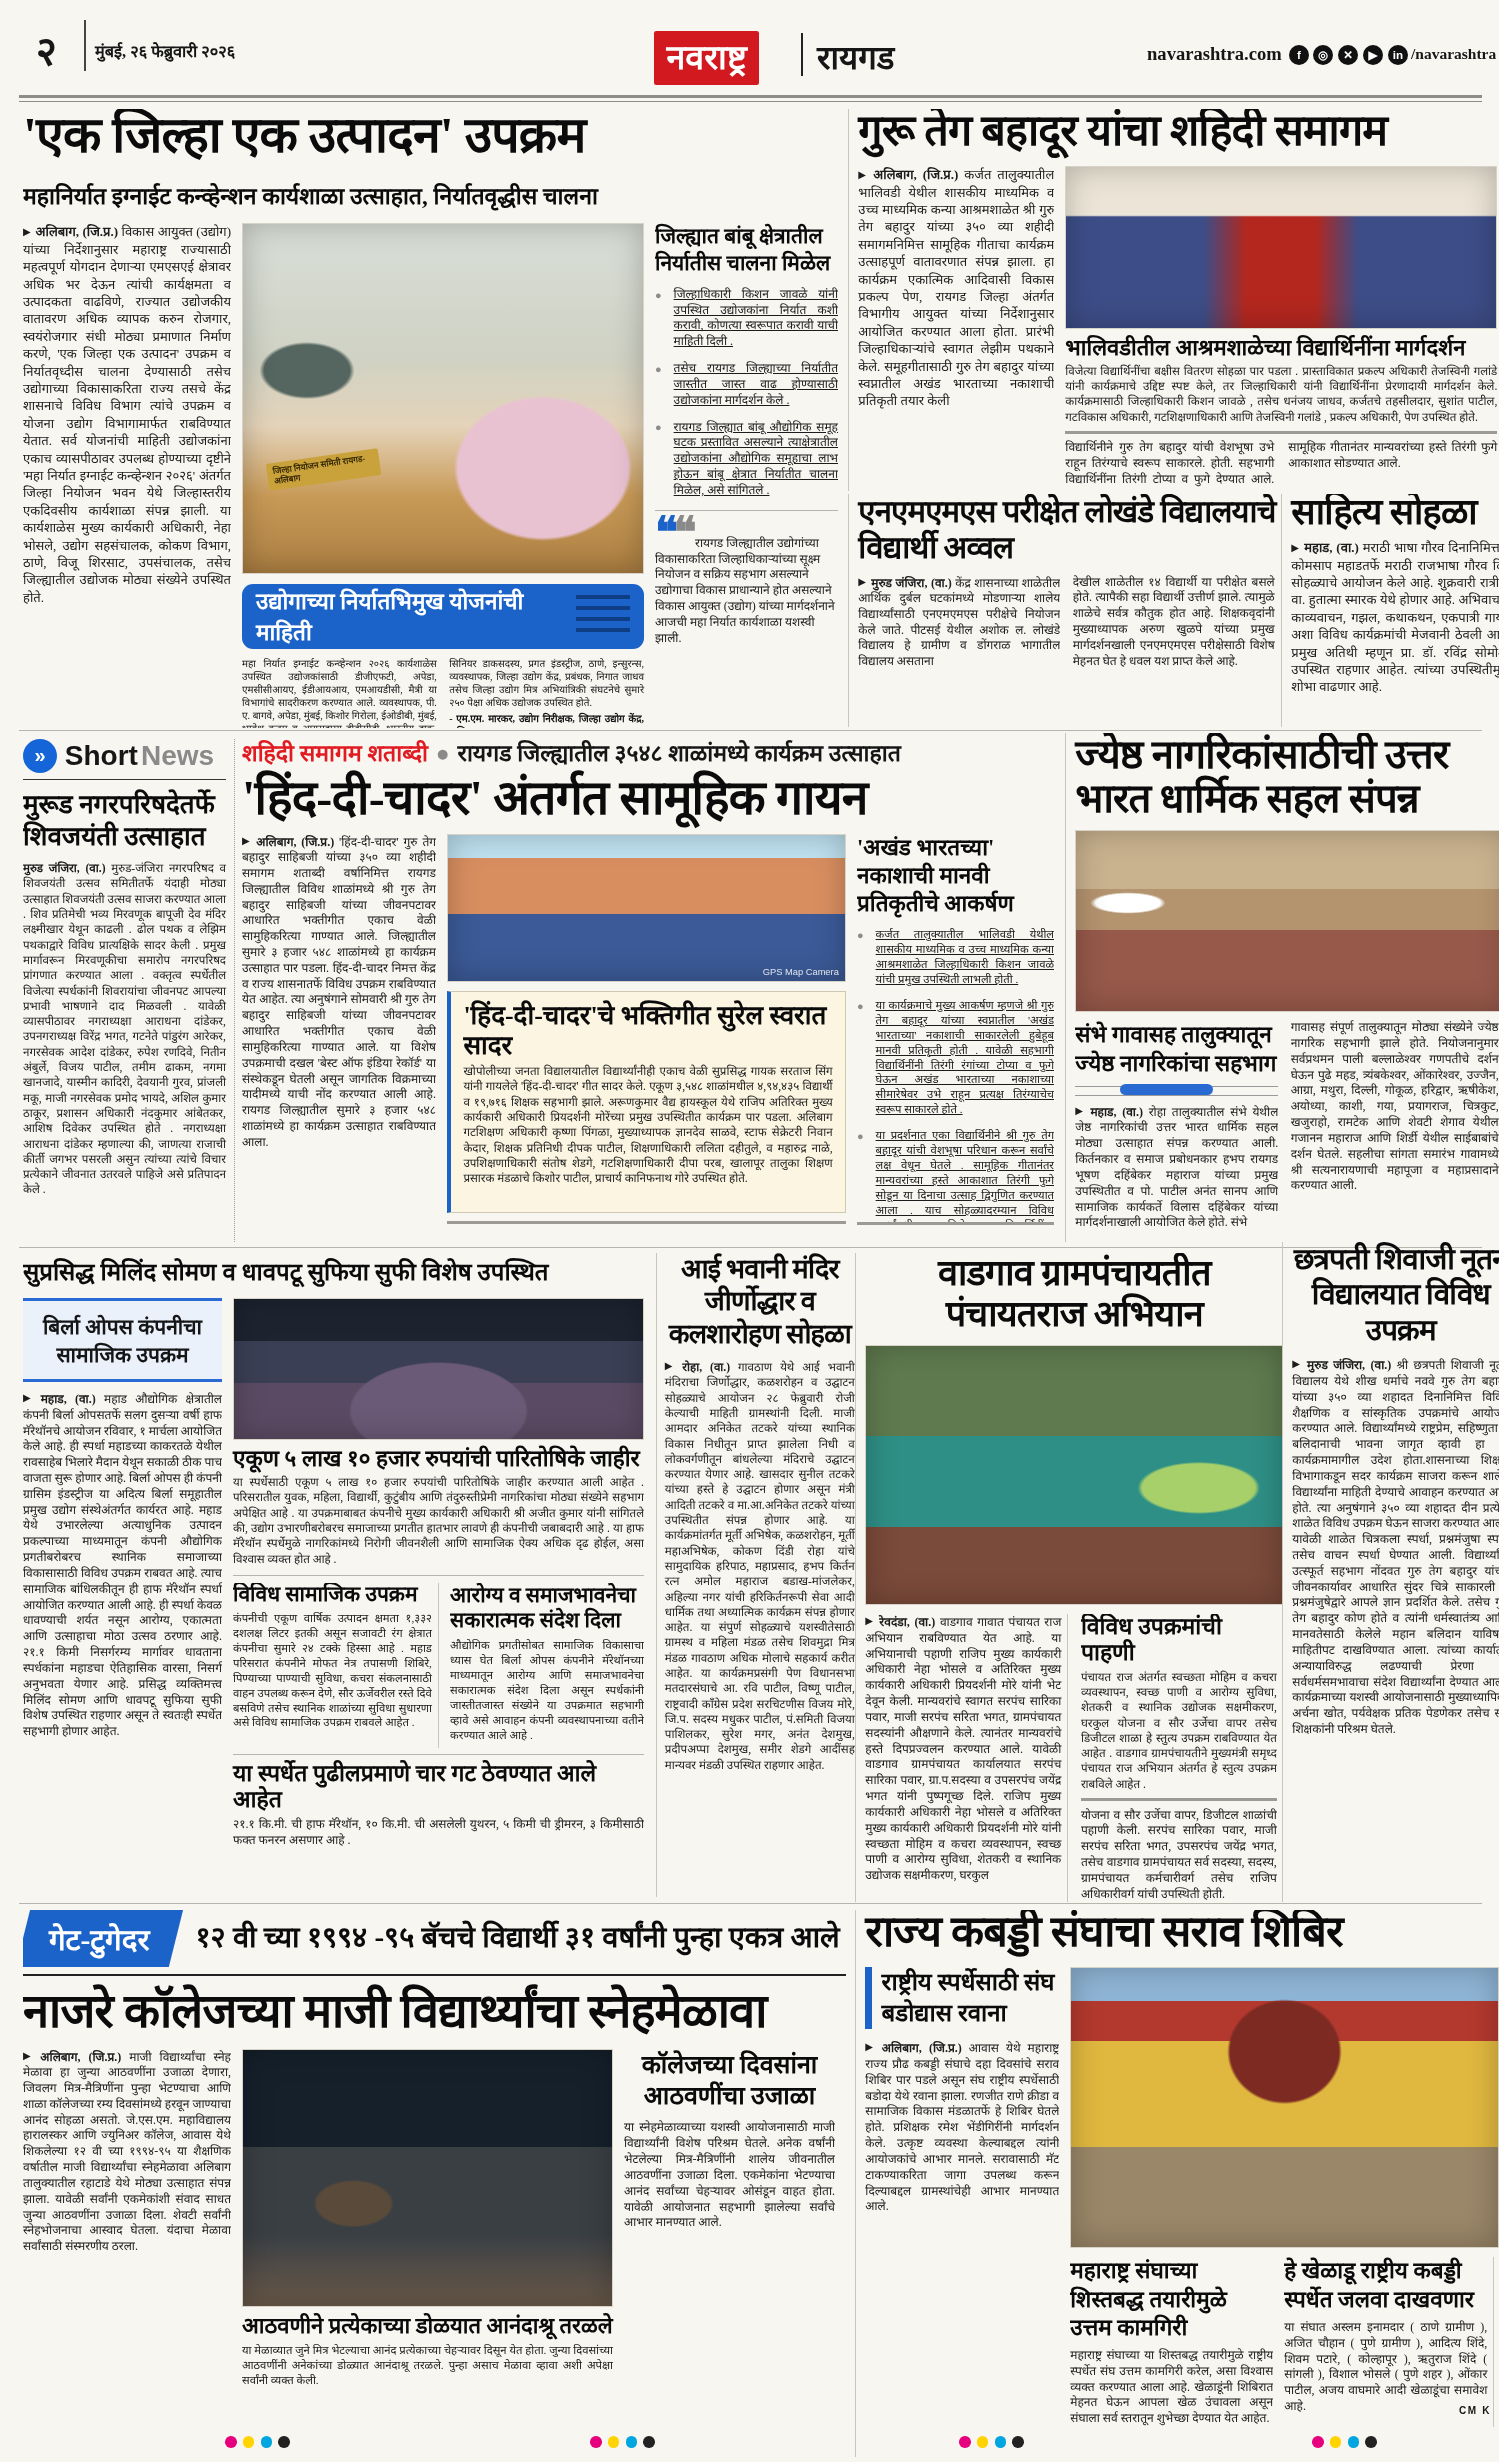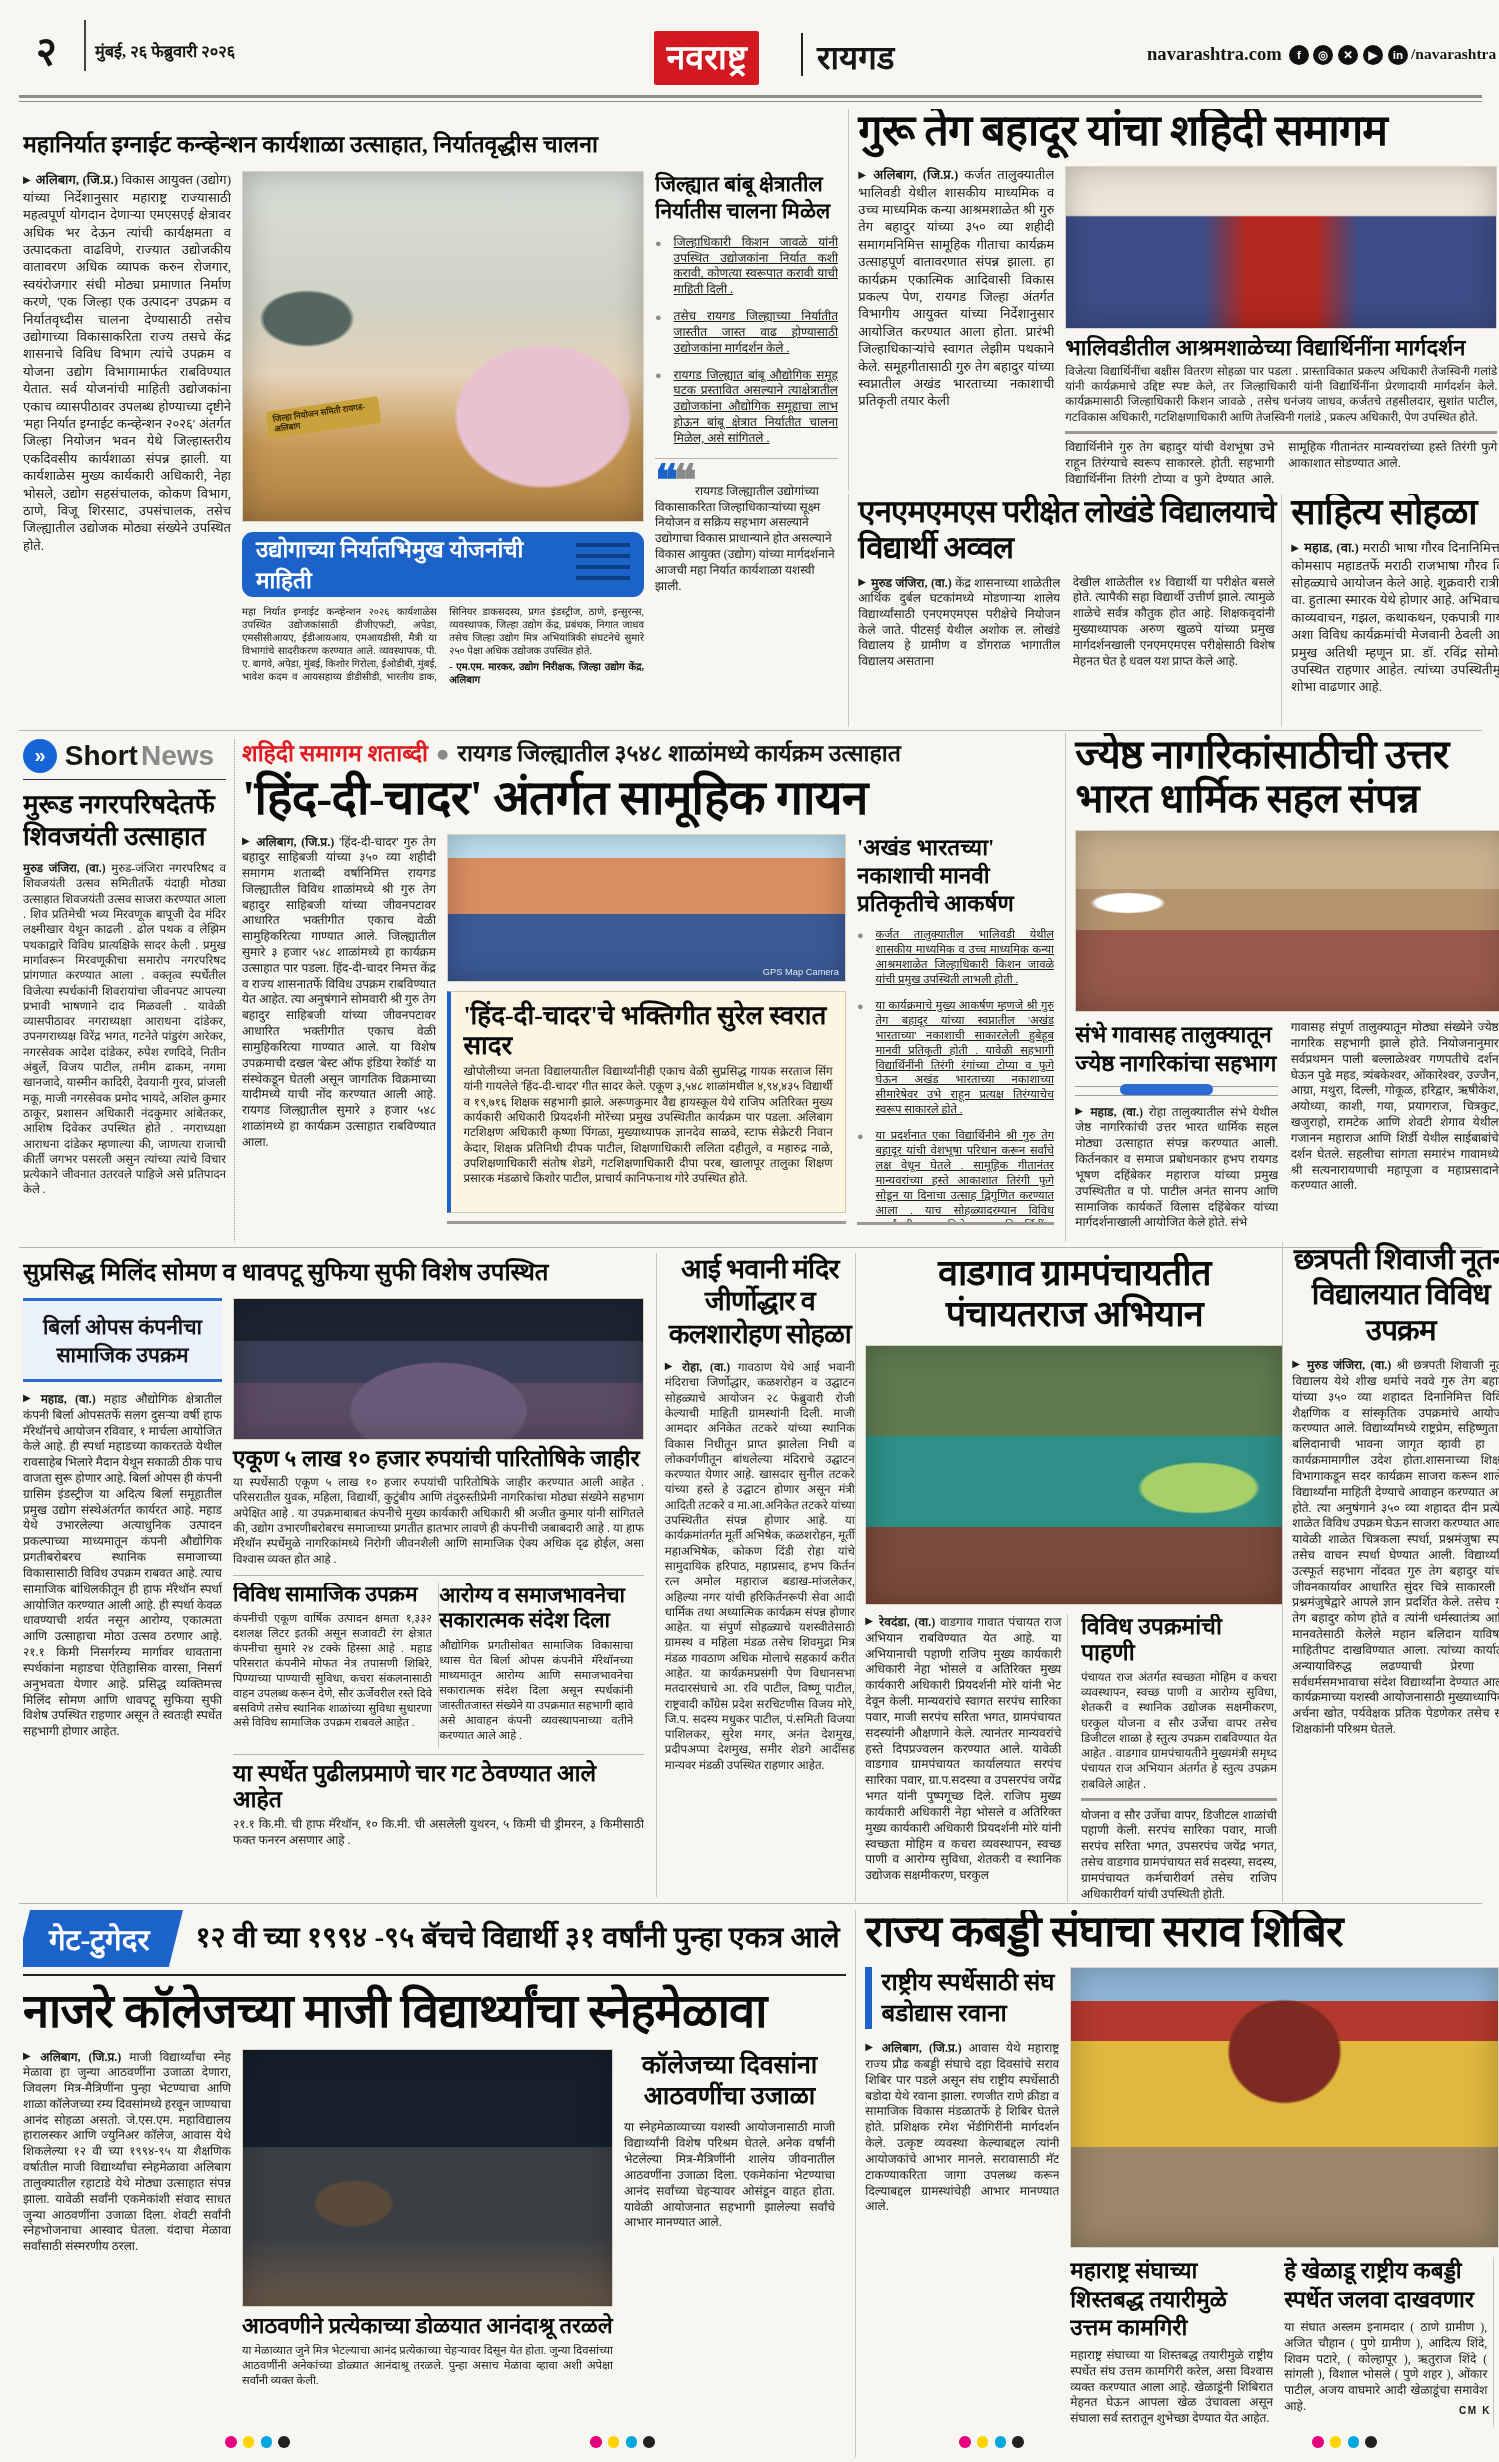--- a/index.html
+++ b/index.html
@@ -80,20 +80,21 @@
   <div class="soc" style="left:1313px">◎</div>
   <div class="soc" style="left:1338px">✕</div>
   <div class="soc" style="left:1363px">▶</div>
   <div class="soc" style="left:1388px">in</div>
   <div class="handle">/navarashtra</div>
 </div>
 <div class="dbl" style="top:95px;height:3.1px;background:#8e8c86"></div>
 <div class="dbl" style="top:101px;height:0.8px;background:#8e8c86"></div>
 
 <section class="mod" style="left:23px;top:109px;width:815px;height:619px">
+  <h1 class="hxl" style="font-size:50px">'एक जिल्हा एक उत्पादन' उपक्रम</h1>
   <h2 class="sub" style="font-size:23px;margin-top:23px">महानिर्यात इग्नाईट कन्व्हेन्शन कार्यशाळा उत्साहात, निर्यातवृद्धीस चालना</h2>
   <div style="display:flex;gap:11px;margin-top:14px;">
     <div class="col" style="width:208px;height:466px">
       <div class="body"><span class="tri">▶</span><span class="dl">अलिबाग, (जि.प्र.)</span> <span>विकास आयुक्त (उद्योग) यांच्या निर्देशानुसार महाराष्ट्र राज्यासाठी महत्वपूर्ण योगदान देणाऱ्या एमएसएई क्षेत्रावर अधिक भर देऊन त्यांची कार्यक्षमता व उत्पादकता वाढविणे, राज्यात उद्योजकीय वातावरण अधिक व्यापक करुन रोजगार, स्वयंरोजगार संधी मोठ्या प्रमाणात निर्माण करणे, 'एक जिल्हा एक उत्पादन' उपक्रम व निर्यातवृध्दीस चालना देण्यासाठी तसेच उद्योगाच्या विकासाकरिता राज्य तसचे केंद्र शासनाचे विविध विभाग त्यांचे उपक्रम व योजना उद्योग विभागामार्फत राबविण्यात येतात. सर्व योजनांची माहिती उद्योजकांना एकाच व्यासपीठावर उपलब्ध होण्याच्या दृष्टीने 'महा निर्यात इग्नाईट कन्व्हेन्शन २०२६' अंतर्गत जिल्हा नियोजन भवन येथे जिल्हास्तरीय एकदिवसीय कार्यशाळा संपन्न झाली. या कार्यशाळेस मुख्य कार्यकारी अधिकारी, नेहा भोसले, उद्योग सहसंचालक, कोकण विभाग, ठाणे, विजू शिरसाट, उपसंचालक, तसेच जिल्ह्यातील उद्योजक मोठ्या संख्येने उपस्थित होते.</span></div>
     </div>
     <div style="width:402px">
       <div class="photo" style="height:349px;background:
         radial-gradient(ellipse at 16% 42%, #55655f 0 9%, transparent 10%),
         radial-gradient(ellipse at 75% 70%, #e9c2d2 0 20%, transparent 21%),
         linear-gradient(180deg,#d9ded7 0%,#cfd2c4 38%,#e4d3b9 58%,#c89a57 78%,#ad7f42 100%)">
@@ -219,21 +220,21 @@
       <div class="ltblue" style="font-size:21px">बिर्ला ओपस कंपनीचा सामाजिक उपक्रम</div>
       <div class="body sm" style="margin-top:9.3px"><span class="tri">▶</span><span class="dl">महाड, (वा.)</span> <span>महाड औद्योगिक क्षेत्रातील कंपनी बिर्ला ओपसतर्फे सलग दुसऱ्या वर्षी हाफ मॅरेथॉनचे आयोजन रविवार, १ मार्चला आयोजित केले आहे. ही स्पर्धा महाडच्या काकरतळे येथील रावसाहेब भिलारे मैदान येथून सकाळी ठीक पाच वाजता सुरू होणार आहे. बिर्ला ओपस ही कंपनी ग्रासिम इंडस्ट्रीज या अदित्य बिर्ला समूहातील प्रमुख उद्योग संस्थेअंतर्गत कार्यरत आहे. महाड येथे उभारलेल्या अत्याधुनिक उत्पादन प्रकल्पाच्या माध्यमातून कंपनी औद्योगिक प्रगतीबरोबरच स्थानिक समाजाच्या विकासासाठी विविध उपक्रम राबवत आहे. त्याच सामाजिक बांधिलकीतून ही हाफ मॅरेथॉन स्पर्धा आयोजित करण्यात आली आहे. ही स्पर्धा केवळ धावण्याची शर्यत नसून आरोग्य, एकात्मता आणि उत्साहाचा मोठा उत्सव ठरणार आहे. २१.१ किमी निसर्गरम्य मार्गावर धावताना स्पर्धकांना महाडचा ऐतिहासिक वारसा, निसर्ग अनुभवता येणार आहे. प्रसिद्ध व्यक्तिमत्त्व मिलिंद सोमण आणि धावपटू सुफिया सुफी विशेष उपस्थित राहणार असून ते स्वतःही स्पर्धेत सहभागी होणार आहेत.</span></div>
     </div>
     <div style="width:411px">
       <div class="photo" style="height:140px;background:
         radial-gradient(ellipse at 50% 80%, #6b5a77 0 30%, transparent 31%),
         linear-gradient(180deg,#1d2430 0 30%, #3a3f55 30% 60%, #5b4a63 60% 100%)"></div>
       <div class="cap-t" style="font-size:22.5px">एकूण ५ लाख १० हजार रुपयांची पारितोषिके जाहीर</div>
       <div class="body sm" style="font-size:11.6px">या स्पर्धेसाठी एकूण ५ लाख १० हजार रुपयांची पारितोषिके जाहीर करण्यात आली आहेत . परिसरातील युवक, महिला, विद्यार्थी, कुटुंबीय आणि तंदुरुस्तीप्रेमी नागरिकांचा मोठ्या संख्येने सहभाग अपेक्षित आहे . या उपक्रमाबाबत कंपनीचे मुख्य कार्यकारी अधिकारी श्री अजीत कुमार यांनी सांगितले की, उद्योग उभारणीबरोबरच समाजाच्या प्रगतीत हातभार लावणे ही कंपनीची जबाबदारी आहे . या हाफ मॅरेथॉन स्पर्धेमुळे नागरिकांमध्ये निरोगी जीवनशैली आणि सामाजिक ऐक्य अधिक दृढ होईल, असा विश्वास व्यक्त होत आहे .</div>
       <div class="rule" style="margin:7.8px 0"></div>
-      <div style="display:flex;">
+      <div style="display:flex;gap:11px">
         <div class="col" style="width:199px;height:165px;border-right:0.8px solid #c9c6bd;padding-right:6.2px">
           <h3 class="sub" style="font-size:21px">विविध सामाजिक उपक्रम</h3>
           <div class="body sm" style="font-size:11.3px;margin-top:4.7px">कंपनीची एकूण वार्षिक उत्पादन क्षमता १,३३२ दशलक्ष लिटर इतकी असून सजावटी रंग क्षेत्रात कंपनीचा सुमारे २४ टक्के हिस्सा आहे . महाड परिसरात कंपनीने मोफत नेत्र तपासणी शिबिरे, पिण्याच्या पाण्याची सुविधा, कचरा संकलनासाठी वाहन उपलब्ध करून देणे, सौर ऊर्जेवरील रस्ते दिवे बसविणे तसेच स्थानिक शाळांच्या सुविधा सुधारणा असे विविध सामाजिक उपक्रम राबवले आहेत .</div>
         </div>
         <div class="col" style="width:194px;height:165px">
           <h3 class="sub" style="font-size:21px;line-height:1.2">आरोग्य व समाजभावनेचा सकारात्मक संदेश दिला</h3>
           <div class="body sm" style="font-size:11.3px;margin-top:4.7px">औद्योगिक प्रगतीसोबत सामाजिक विकासाचा ध्यास घेत बिर्ला ओपस कंपनीने मॅरेथॉनच्या माध्यमातून आरोग्य आणि समाजभावनेचा सकारात्मक संदेश दिला असून स्पर्धकांनी जास्तीतजास्त संख्येने या उपक्रमात सहभागी व्हावे असे आवाहन कंपनी व्यवस्थापनाच्या वतीने करण्यात आले आहे .</div>
         </div>
       </div>
       <div class="rule" style="margin:6.2px 0"></div>

